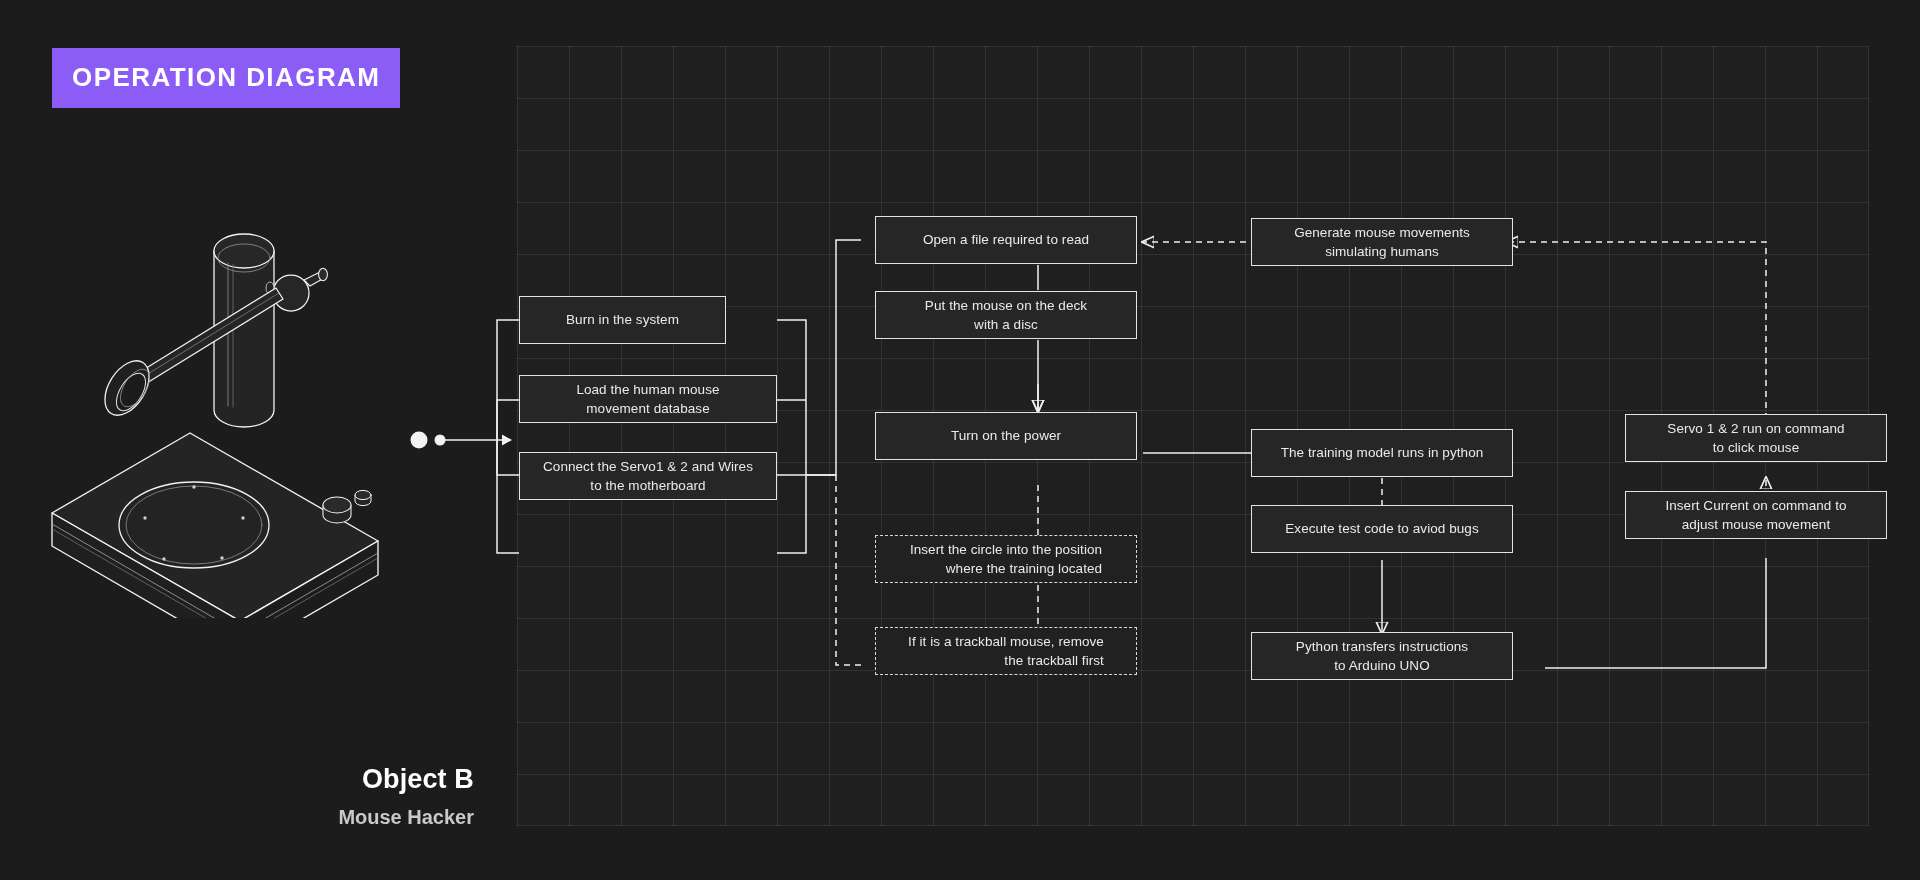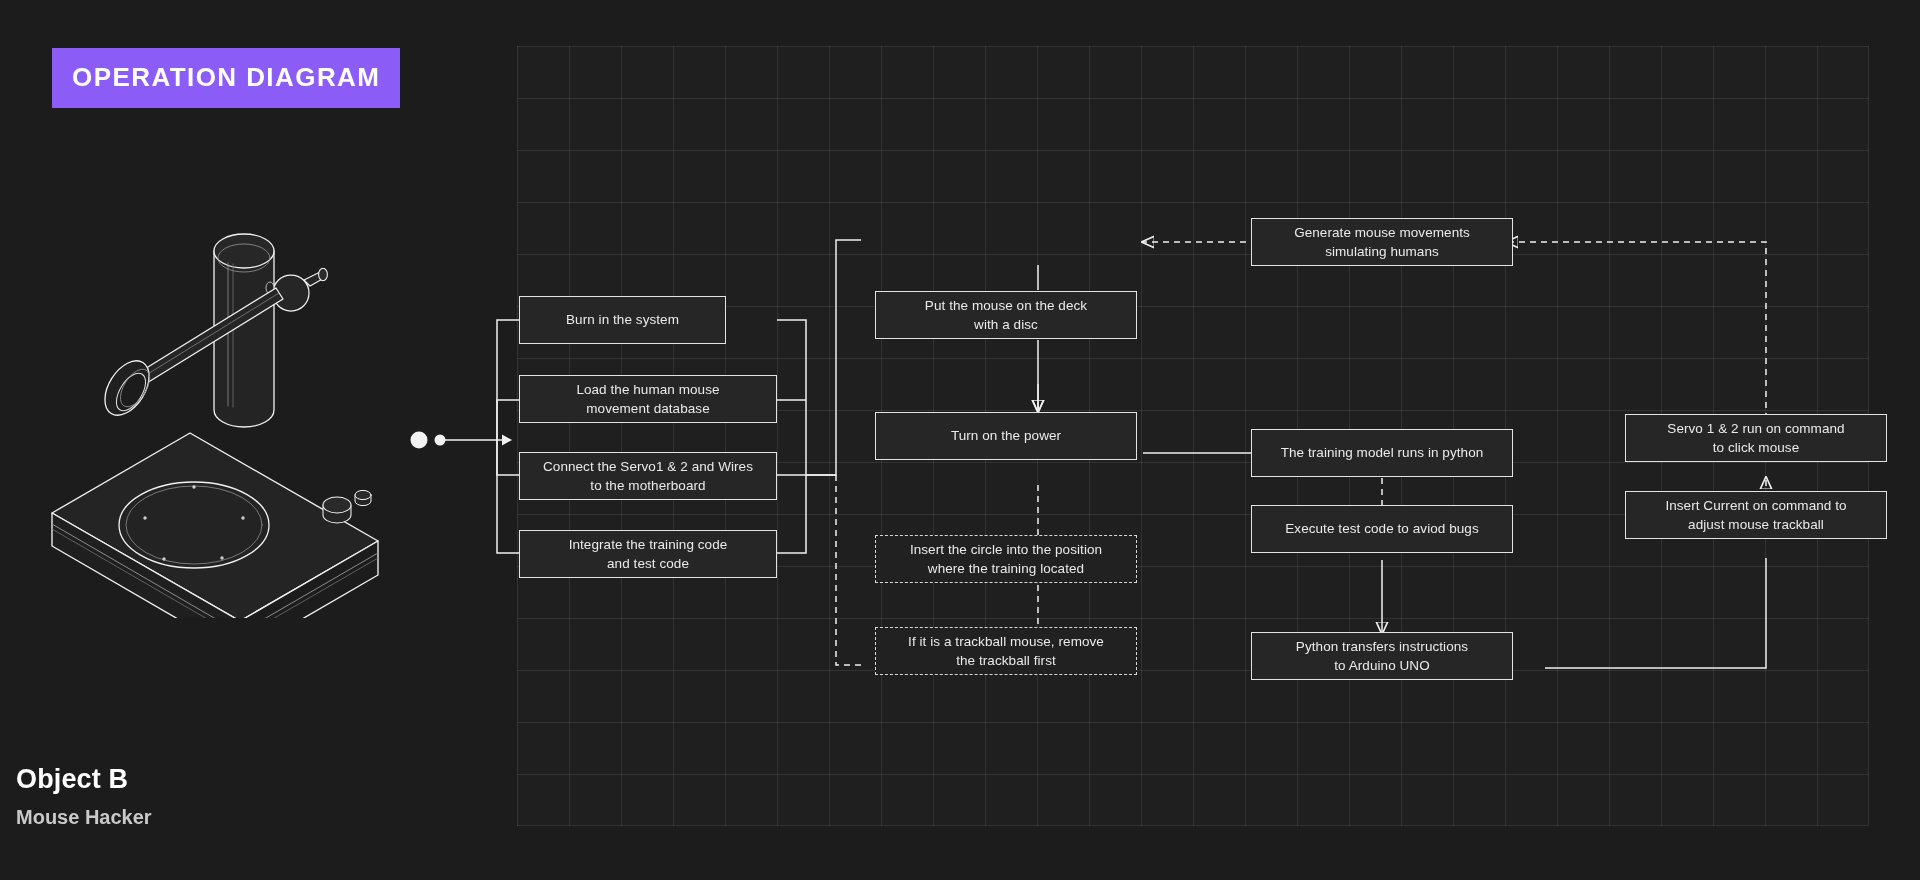--- a/index.html
+++ b/index.html
@@ -41,23 +41,23 @@
     font-size:26px;
     font-weight:bold;
     letter-spacing:0.055em;
     color:#ffffff;
     white-space:nowrap;
   }
 
   
   #object-label {
     position:absolute;
-    left:16px; top:764px;
+    left:4px; top:764px;
     width:470px;
-    text-align:left;
+    text-align:right;
   }
   #object-label .obj-name {
     font-size:27px;
     font-weight:bold;
     color:#ffffff;
     letter-spacing:0.005em;
   }
   #object-label .obj-sub {
     margin-top:11px;
     font-size:20px;
@@ -91,20 +91,21 @@
     text-align:center;
     padding:4px 8px;
     font-size:13.5px;
     line-height:1.42;
     color:#eaeaea;
     letter-spacing:0.005em;
   }
   .node.dashed {
     border:1px dashed #d8d8d8;
     background:#212121;
+    text-align:right;
   }
   .node span { display:block; }
 </style>
 </head>
 <body>
 
 <div id="canvas">
 
   <div id="grid-area"></div>
 
@@ -257,27 +258,24 @@
         <span style="display:block">Load the human mouse</span>
         <span style="display:block">movement database</span>
       </span>
   </div>
   <div class="node" style="left:519px; top:452px; width:258px; height:48px;">
     <span class="ml">
         <span style="display:block">Connect the Servo1 &amp; 2 and Wires</span>
         <span style="display:block">to the motherboard</span>
       </span>
   </div>
-  <div class="node" style="left:519px; top:530px; width:258px; height:48px;">
-    <span class="ml">
-        <span style="display:block">Integrate the training code</span>
-        <span style="display:block">and test code</span>
-      </span>
-  </div>
-
+
+  <div class="node" style="left:875px; top:216px; width:262px; height:48px;">
+    <span>Open a file required to read</span>
+  </div>
   <div class="node" style="left:875px; top:291px; width:262px; height:48px;">
     <span class="ml">
         <span style="display:block">Put the mouse on the deck</span>
         <span style="display:block">with a disc</span>
       </span>
   </div>
   <div class="node" style="left:875px; top:412px; width:262px; height:48px;">
     <span>Turn on the power</span>
   </div>
   <div class="node dashed" style="left:875px; top:535px; width:262px; height:48px;">
@@ -314,21 +312,21 @@
 
   <div class="node" style="left:1625px; top:414px; width:262px; height:48px;">
     <span class="ml">
         <span style="display:block">Servo 1 &amp; 2 run on command</span>
         <span style="display:block">to click mouse</span>
       </span>
   </div>
   <div class="node" style="left:1625px; top:491px; width:262px; height:48px;">
     <span class="ml">
         <span style="display:block">Insert Current on command to</span>
-        <span style="display:block">adjust mouse trackball</span>
+        <span style="display:block">adjust mouse movement</span>
       </span>
   </div>
 
   <div id="object-label">
     <div class="obj-name">Object B</div>
     <div class="obj-sub">Mouse Hacker</div>
   </div>
 
 </div>
 

